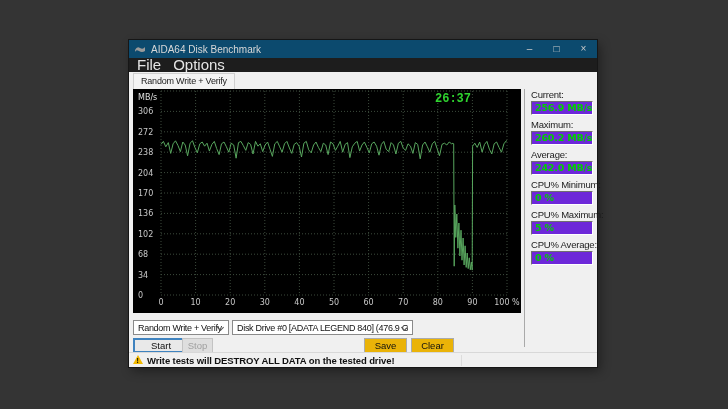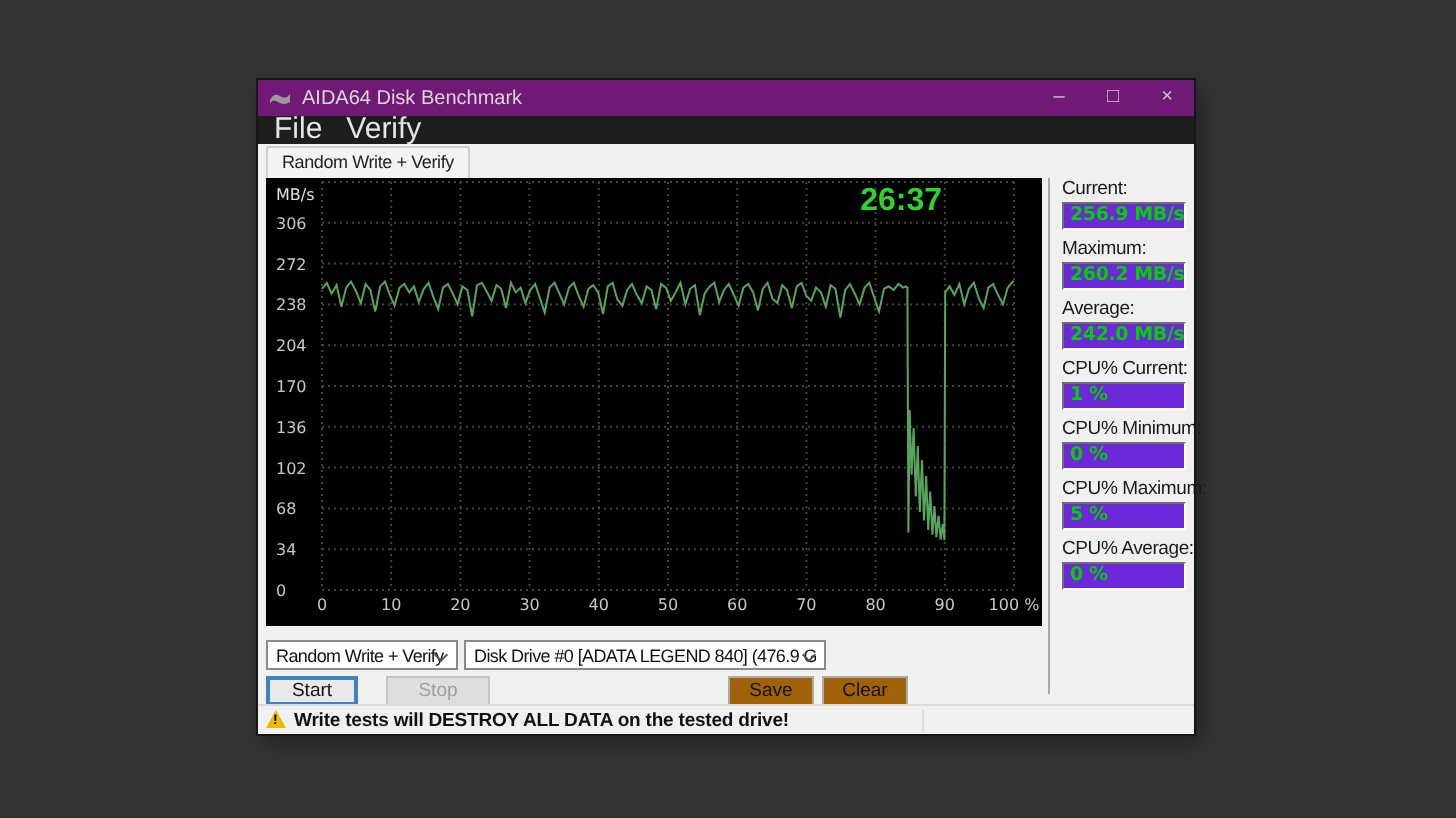--- a/index.html
+++ b/index.html
@@ -8,36 +8,36 @@
     background:#343434;
     font-family:"Liberation Sans",sans-serif;
     -webkit-font-smoothing:antialiased;
   }
   #app-window{
     position:absolute;left:129px;top:40px;width:468px;height:327px;
     background:#f0f0f0;
     box-shadow:0 0 0 1px #161616, 3px 4px 10px rgba(0,0,0,.4);
   }
   
-  .titlebar{height:18px;background:#701a75;display:flex;align-items:center;}
+  .titlebar{height:18px;background:#0c4a6e;display:flex;align-items:center;}
   .app-icon{width:12px;height:10px;margin-left:5px;flex:0 0 auto;}
   .title-text{color:#d8d8d8;font-size:10px;margin-left:5px;flex:1;white-space:nowrap;}
   .winbtn{width:27px;height:18px;line-height:17px;text-align:center;color:#c9c9c9;font-size:10px;cursor:default;}
   
   .menubar{height:14px;background:#1d1d1d;display:flex;padding-left:2px;}
   .menu-item{color:#e4e4e4;font-size:15px;line-height:14px;padding:0 6px;}
   
   .client{position:relative;height:295px;background:#f0f0f0;}
   .tab{
     position:absolute;left:4px;top:1px;height:15px;line-height:15px;
     padding:0 7px;font-size:9px;letter-spacing:-.2px;color:#222;
     background:#f3f3f3;border:1px solid #cfcfcf;border-bottom:none;
   }
   .chart{position:absolute;left:4px;top:17px;width:388px;height:224px;background:#000;}
-  .timer{position:absolute;top:3px;right:50px;font-size:16px;font-weight:bold;color:#2fd32f;font-family:Liberation Sans, sans-serif;}
+  .timer{position:absolute;top:3px;right:50px;font-size:12px;font-weight:bold;color:#2fd32f;font-family:Liberation Mono, monospace;}
   .vsep{position:absolute;left:395px;top:17px;width:1px;height:258px;background:#a9a9a9;}
   
   .stats{position:absolute;left:402px;top:17px;width:62px;display:flex;flex-direction:column;}
   .stat{margin-bottom:4px;}
   .stat-label{font-size:9.5px;color:#1a1a1a;letter-spacing:-.2px;height:11px;line-height:11px;margin-bottom:1px;white-space:nowrap;}
   .stat-value{
     height:12px;line-height:12px;background:#6d28d9;padding-left:3px;
     border:1px solid;border-color:#6f6f6f #ffffff #ffffff #6f6f6f;
     color:#00cf00;font-size:9.5px;font-weight:bold;letter-spacing:-.2px;white-space:nowrap;
     font-family:"DejaVu Sans",sans-serif;
@@ -52,25 +52,25 @@
     position:absolute;right:5px;top:4px;width:4px;height:4px;
     border-right:1px solid #555;border-bottom:1px solid #555;transform:rotate(45deg);
     background:transparent;
   }
   #combo-test{left:4px;width:96px;}
   #combo-drive{left:103px;width:181px;}
   .combo .combo-text{padding-right:12px;overflow:hidden;}
   
   .btn{
     position:absolute;top:266px;height:15px;line-height:13px;box-sizing:border-box;
-    background:#a16207;border:1px solid #ababab;font-size:9.5px;color:#111;
+    background:#eab308;border:1px solid #ababab;font-size:9.5px;color:#111;
     text-align:center;font-family:"Liberation Sans",sans-serif;padding:0;
   }
-  #btn-start{left:4px;width:46px;border:2px solid #3f83bf;line-height:11px;background:#e9e9e9;}
-  #btn-stop{left:64px;width:52px;color:#9f9f9f;border-color:#c3c3c3;background:#dedede;}
+  #btn-start{left:4px;width:56px;border:2px solid #3f83bf;line-height:11px;background:#e9e9e9;}
+  #btn-stop{left:53px;width:31px;color:#9f9f9f;border-color:#c3c3c3;background:#dedede;}
   #btn-save{left:235px;width:43px;}
   #btn-clear{left:282px;width:43px;}
   
   .statusbar{
     position:absolute;left:0;right:0;bottom:0;height:14px;background:#f0f0f0;
     border-top:1px solid #d8d8d8;display:flex;align-items:center;padding-left:4px;
   }
   .warn-tri{
     position:relative;width:0;height:0;flex:0 0 auto;
     border-left:5px solid transparent;border-right:5px solid transparent;
@@ -92,21 +92,21 @@
       <path d="M1 6 Q3 2 6 4 Q9 6 11 3 L11 7 Q8 9 5 7 Q2 5 1 8 Z" fill="#9a9a9a"></path>
     </svg>
     <span class="title-text">AIDA64 Disk Benchmark</span>
     <span class="winbtn">–</span>
     <span class="winbtn">□</span>
     <span class="winbtn">×</span>
   </div>
 
   <div class="menubar">
     <span class="menu-item">File</span>
-    <span class="menu-item">Verify</span>
+    <span class="menu-item">Options</span>
   </div>
 
   <div class="client">
 
     <div class="tab">Random Write + Verify</div>
 
     <div class="chart">
       <svg width="388" height="224" style="display:block">
           <line x1="28" y1="206.0" x2="374" y2="206.0" stroke="#3c4a3c" stroke-width="1" stroke-dasharray="1 2"></line>
           <line x1="28" y1="185.6" x2="374" y2="185.6" stroke="#3c4a3c" stroke-width="1" stroke-dasharray="1 2"></line>
@@ -166,24 +166,20 @@
       </div>
       <div class="stat">
         <div class="stat-label">Maximum:</div>
         <div class="stat-value">260.2 MB/s</div>
       </div>
       <div class="stat">
         <div class="stat-label">Average:</div>
         <div class="stat-value">242.0 MB/s</div>
       </div>
       <div class="stat">
-        <div class="stat-label">CPU% Current:</div>
-        <div class="stat-value">1 %</div>
-      </div>
-      <div class="stat">
         <div class="stat-label">CPU% Minimum:</div>
         <div class="stat-value">0 %</div>
       </div>
       <div class="stat">
         <div class="stat-label">CPU% Maximum:</div>
         <div class="stat-value">5 %</div>
       </div>
       <div class="stat">
         <div class="stat-label">CPU% Average:</div>
         <div class="stat-value">0 %</div>

